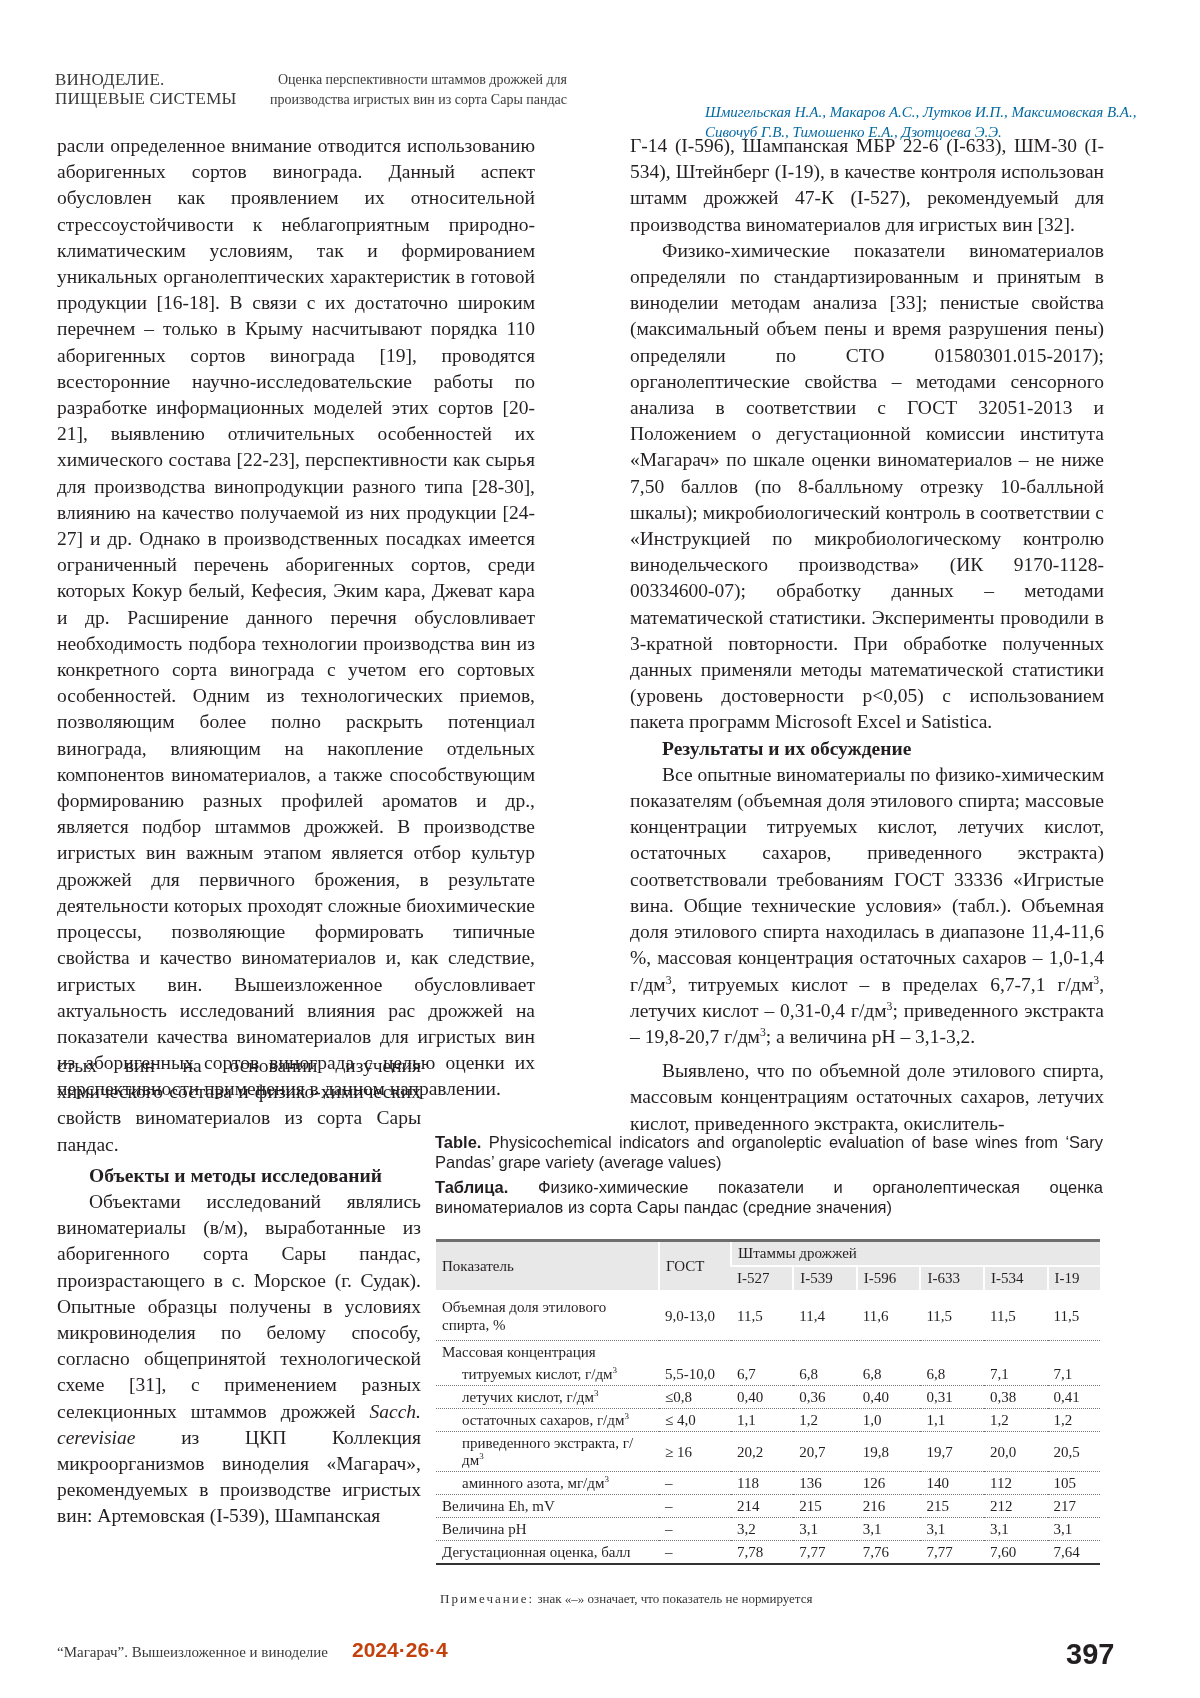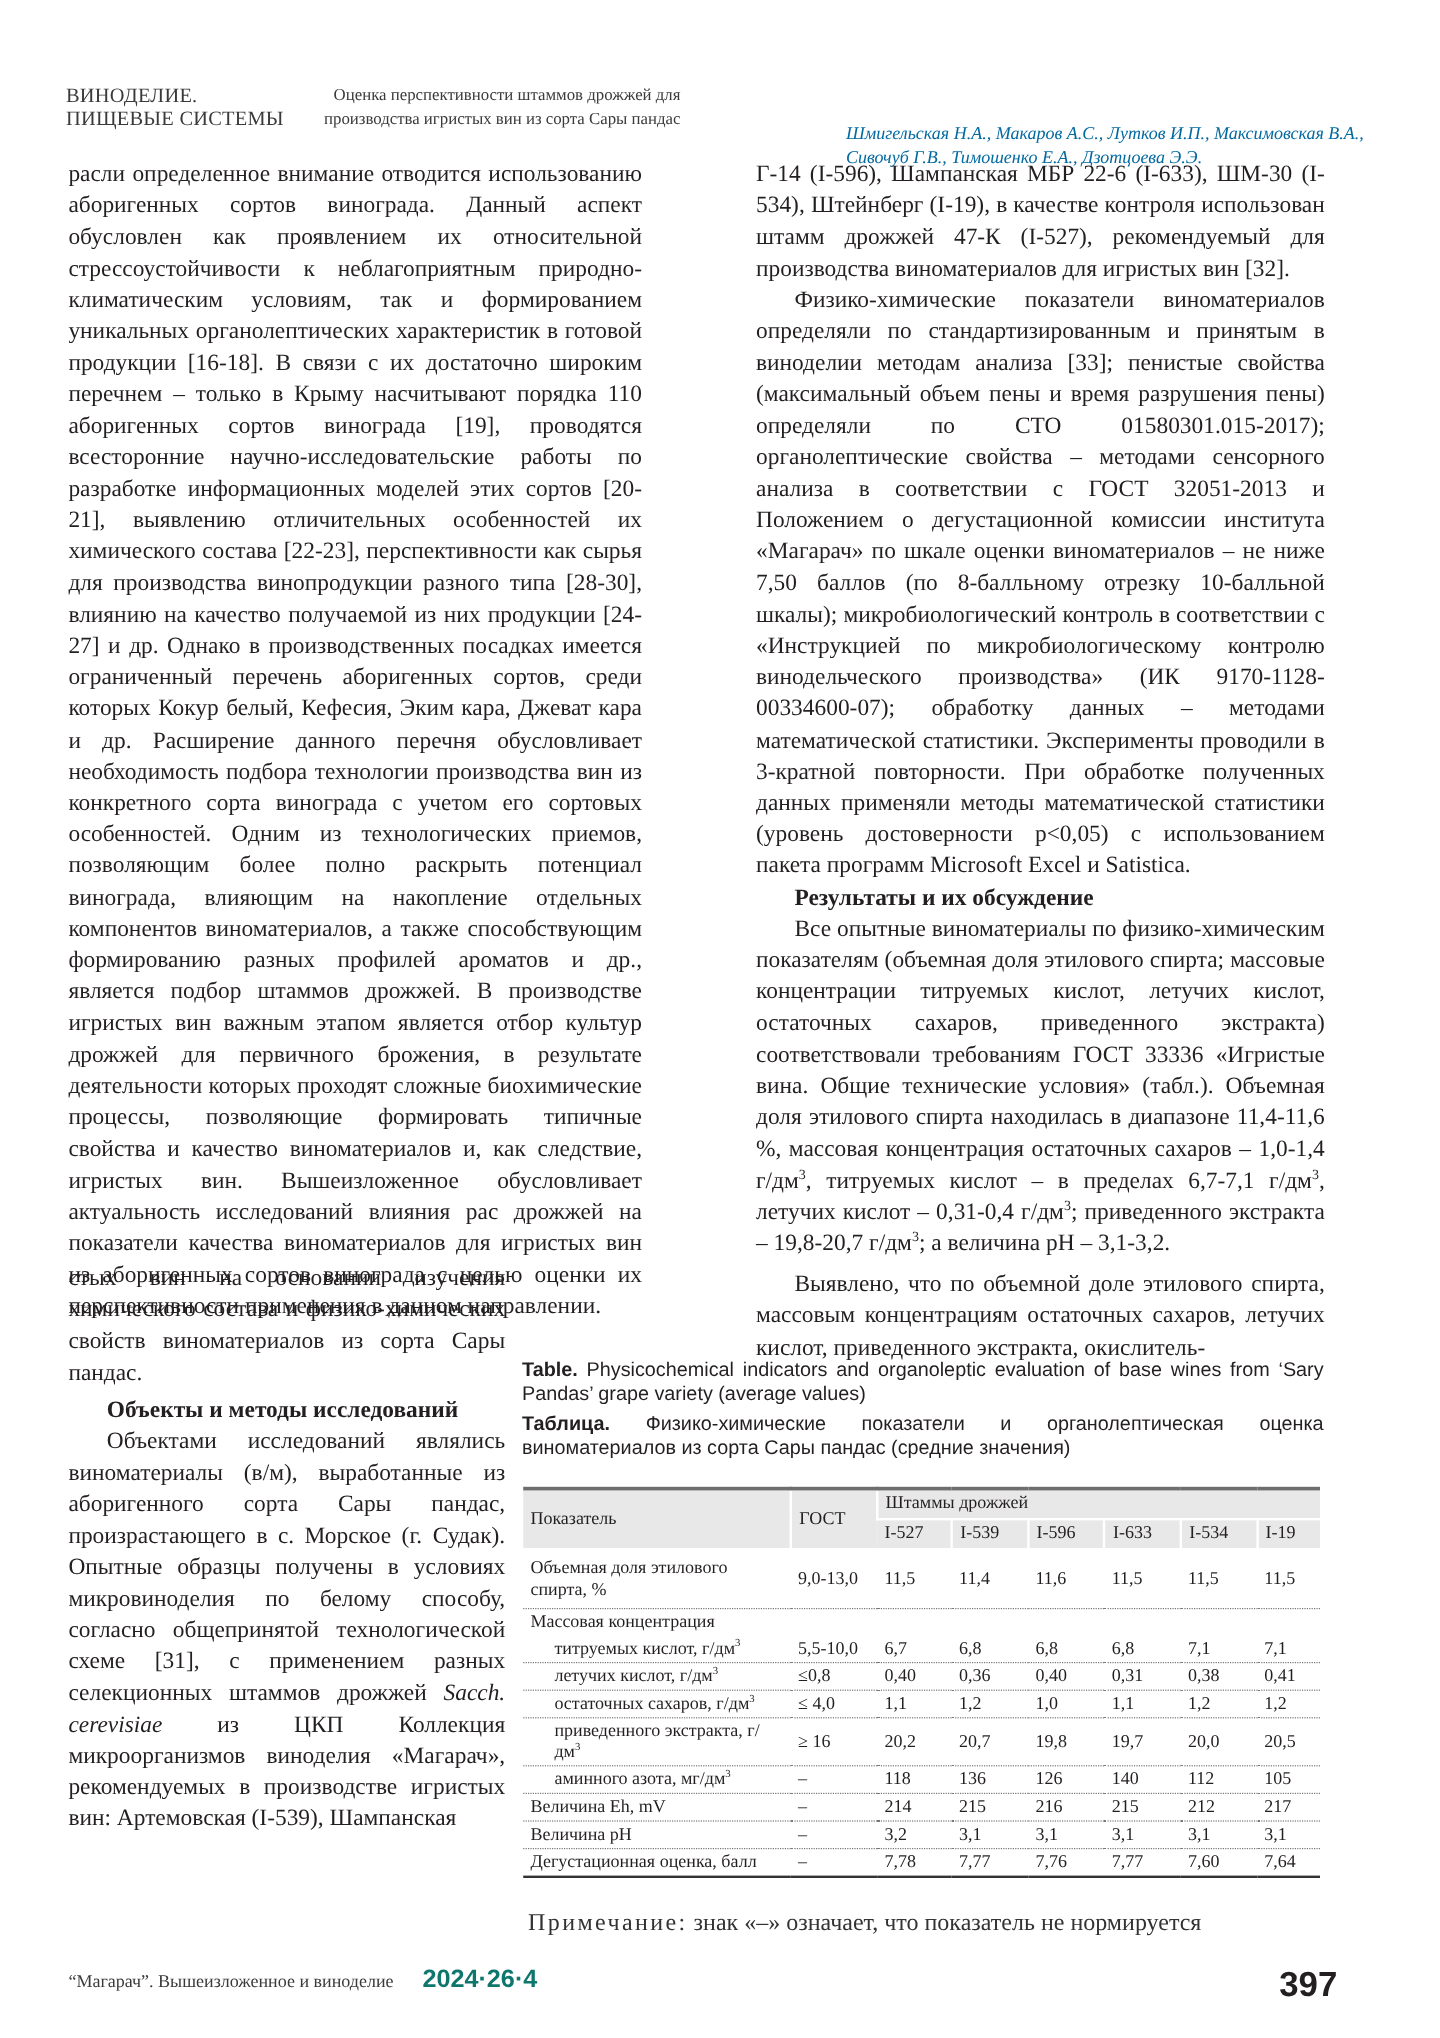--- a/index.html
+++ b/index.html
@@ -20,24 +20,24 @@
   .caption p { margin: 0 0 6px 0; }
   .caption b { font-weight: bold; }
   table.tbl { position: absolute; left: 436px; top: 1239px; width: 664px; border-collapse: collapse; font-family: "Liberation Serif", serif; font-size: 15px; color: #231f20; border-top: 3px solid #6e6e6e; border-bottom: 2px solid #333; }
   .tbl th { background: #e8e8e8; font-weight: normal; text-align: left; padding: 3px 6px; border-left: 2px solid #fff; border-bottom: 2px solid #fff; }
   .tbl th:first-child { border-left: none; }
   .tbl td { padding: 3px 6px 2px 6px; border-bottom: 1px dotted #777; vertical-align: middle; }
   .tbl tr.nob td { border-bottom: none; }
   .tbl tr:last-child td { border-bottom: none; }
   .tbl td.sub { padding-left: 26px; }
   .tbl td.lbl { line-height: 18px; }
-  .note { position: absolute; left: 440px; top: 1591px; font-family: "Liberation Serif", serif; font-size: 20px; color: #333; text-align: center; }
+  .note { position: absolute; left: 440px; top: 1591px; font-family: "Liberation Serif", serif; font-size: 13px; color: #333; text-align: center; }
   .note .nl { letter-spacing: 2px; }
   .footer-left { position: absolute; left: 57px; top: 1644px; font-family: "Liberation Serif", serif; font-size: 15px; color: #3a3a3a; }
-  .footer-issue { position: absolute; left: 352px; top: 1638px; font-family: "Liberation Sans", sans-serif; font-size: 21px; font-weight: bold; color: #0f766e; }
+  .footer-issue { position: absolute; left: 352px; top: 1638px; font-family: "Liberation Sans", sans-serif; font-size: 21px; font-weight: bold; color: #c2410c; }
   .footer-page { position: absolute; left: 1066px; top: 1638px; font-family: "Liberation Sans", sans-serif; font-size: 29px; font-weight: bold; color: #231f20; }
   sup { font-size: 0.6em; line-height: 0; }
   i.lat { font-style: italic; }
 </style>
 </head>
 <body>
 
 <div class="hdr hdr-section">
   <div>ВИНОДЕЛИЕ.</div>
   <div>ПИЩЕВЫЕ СИСТЕМЫ</div>

